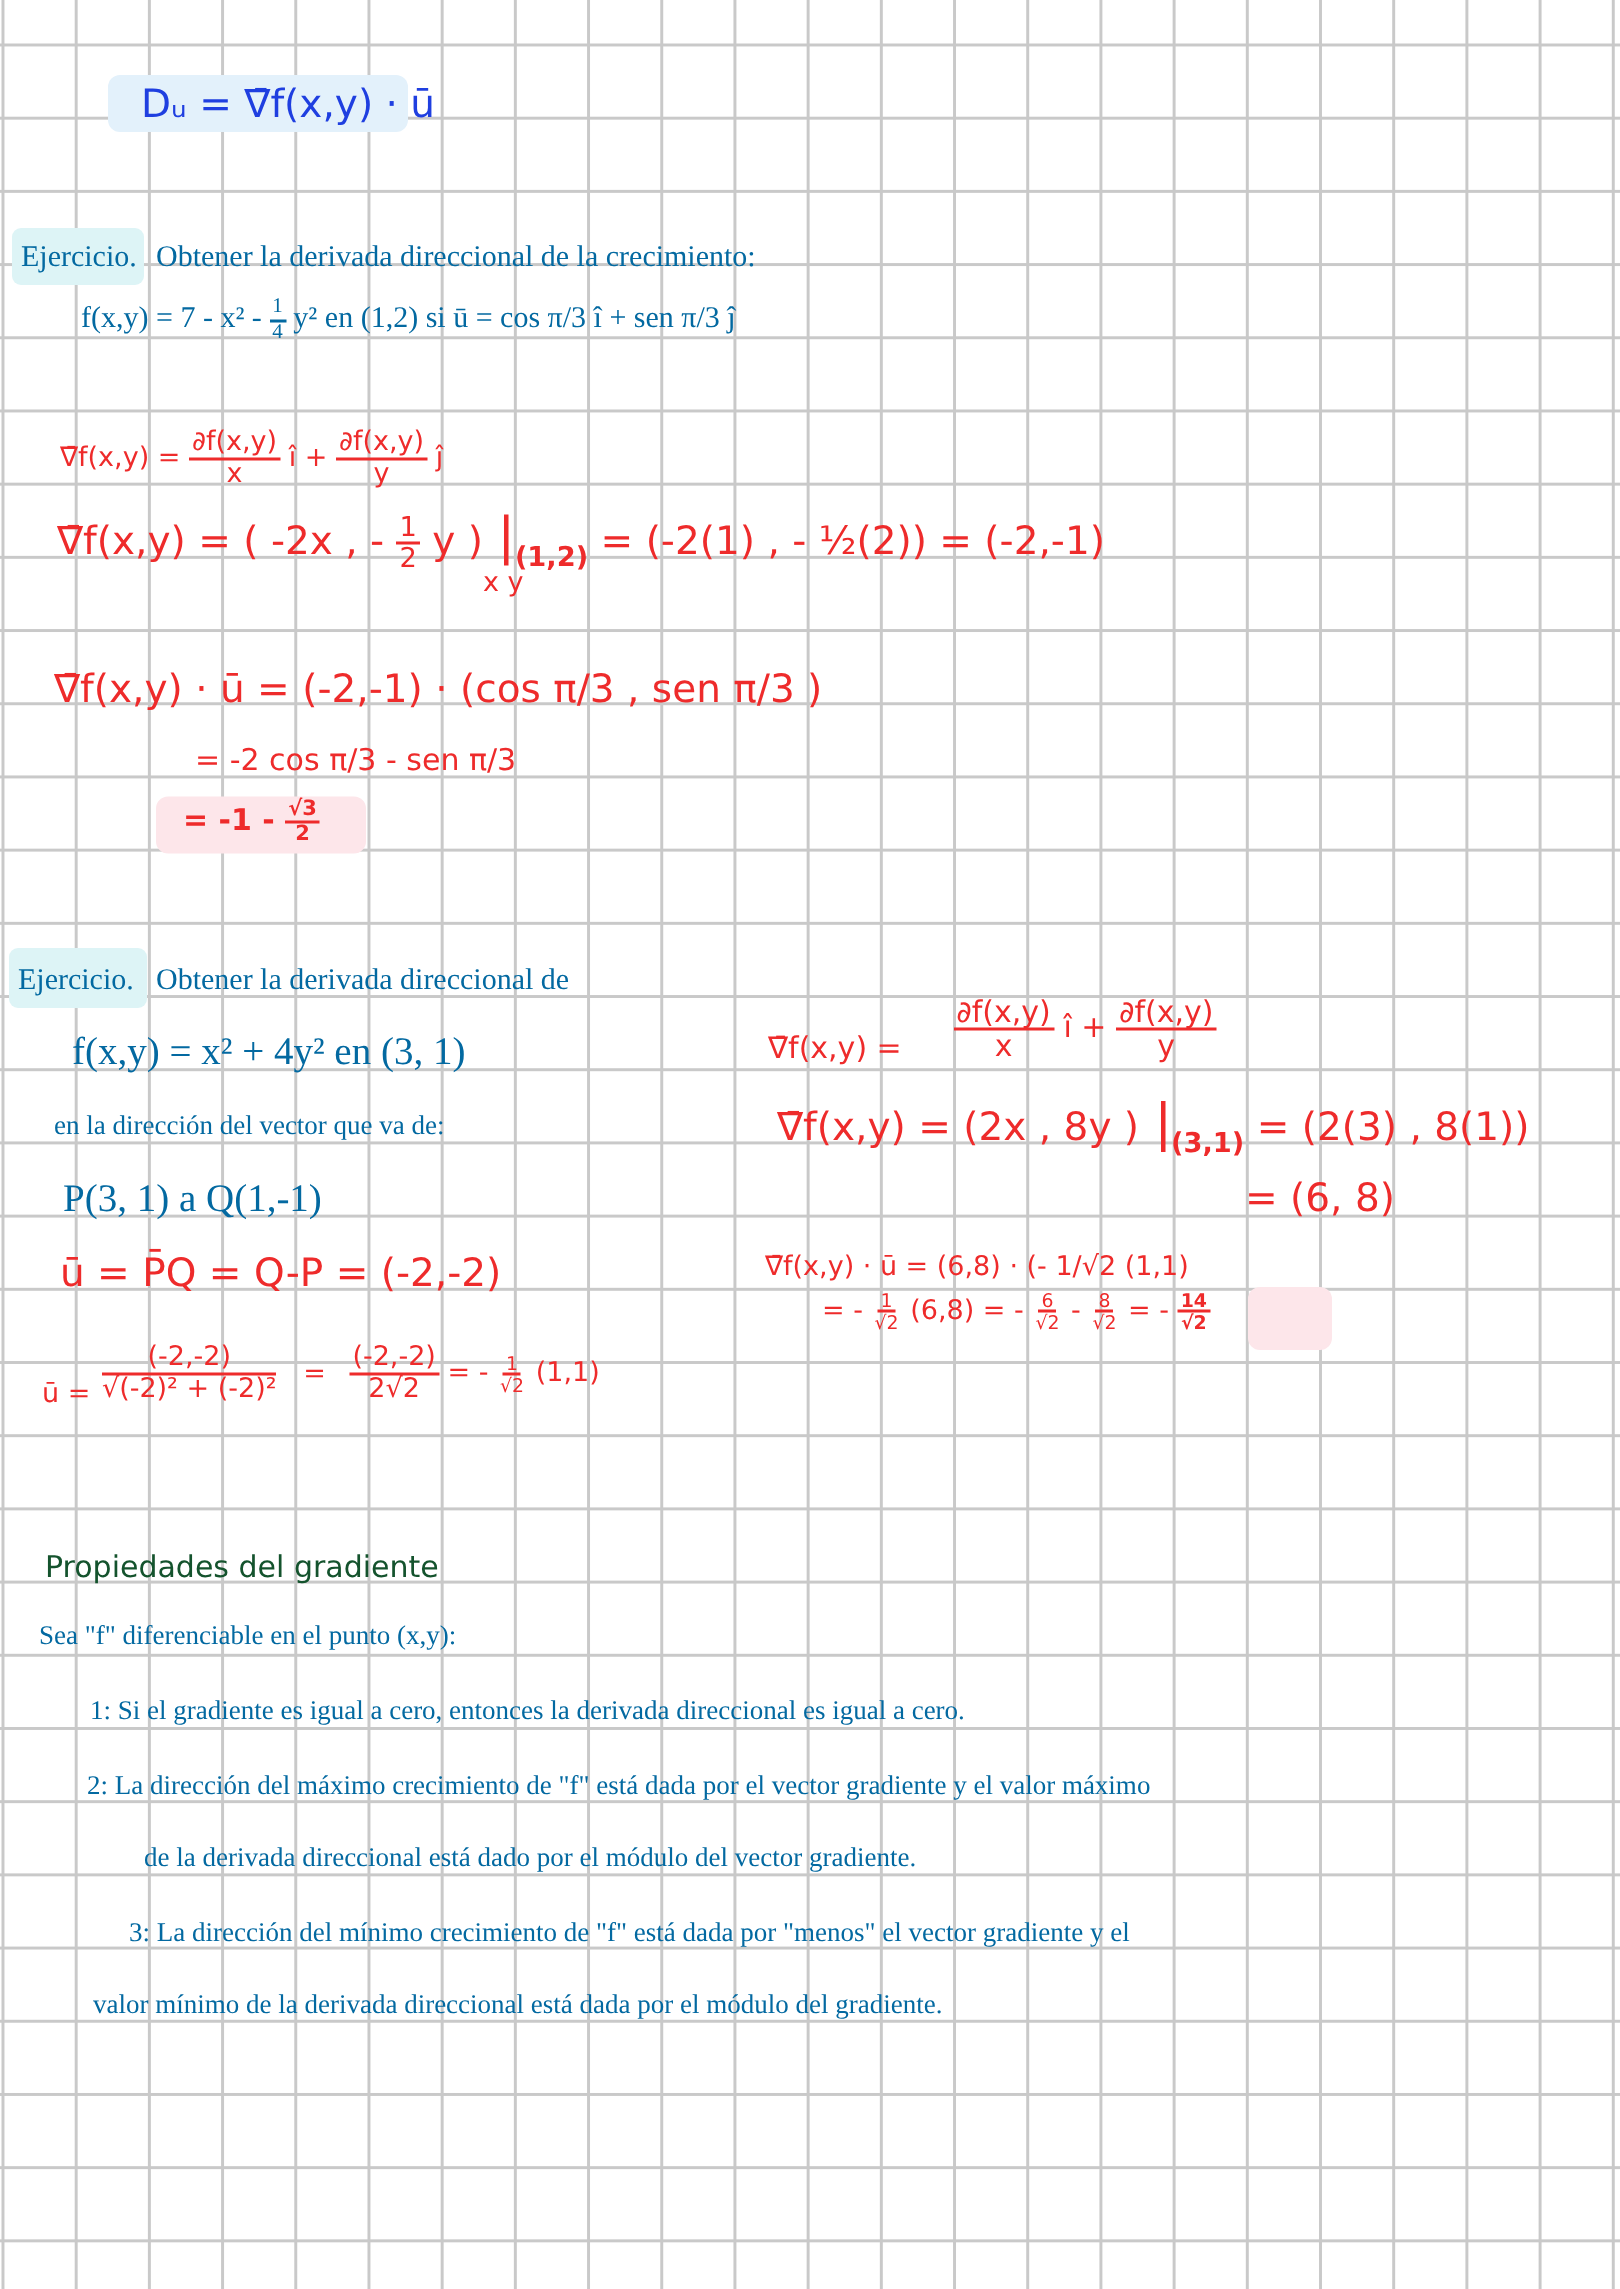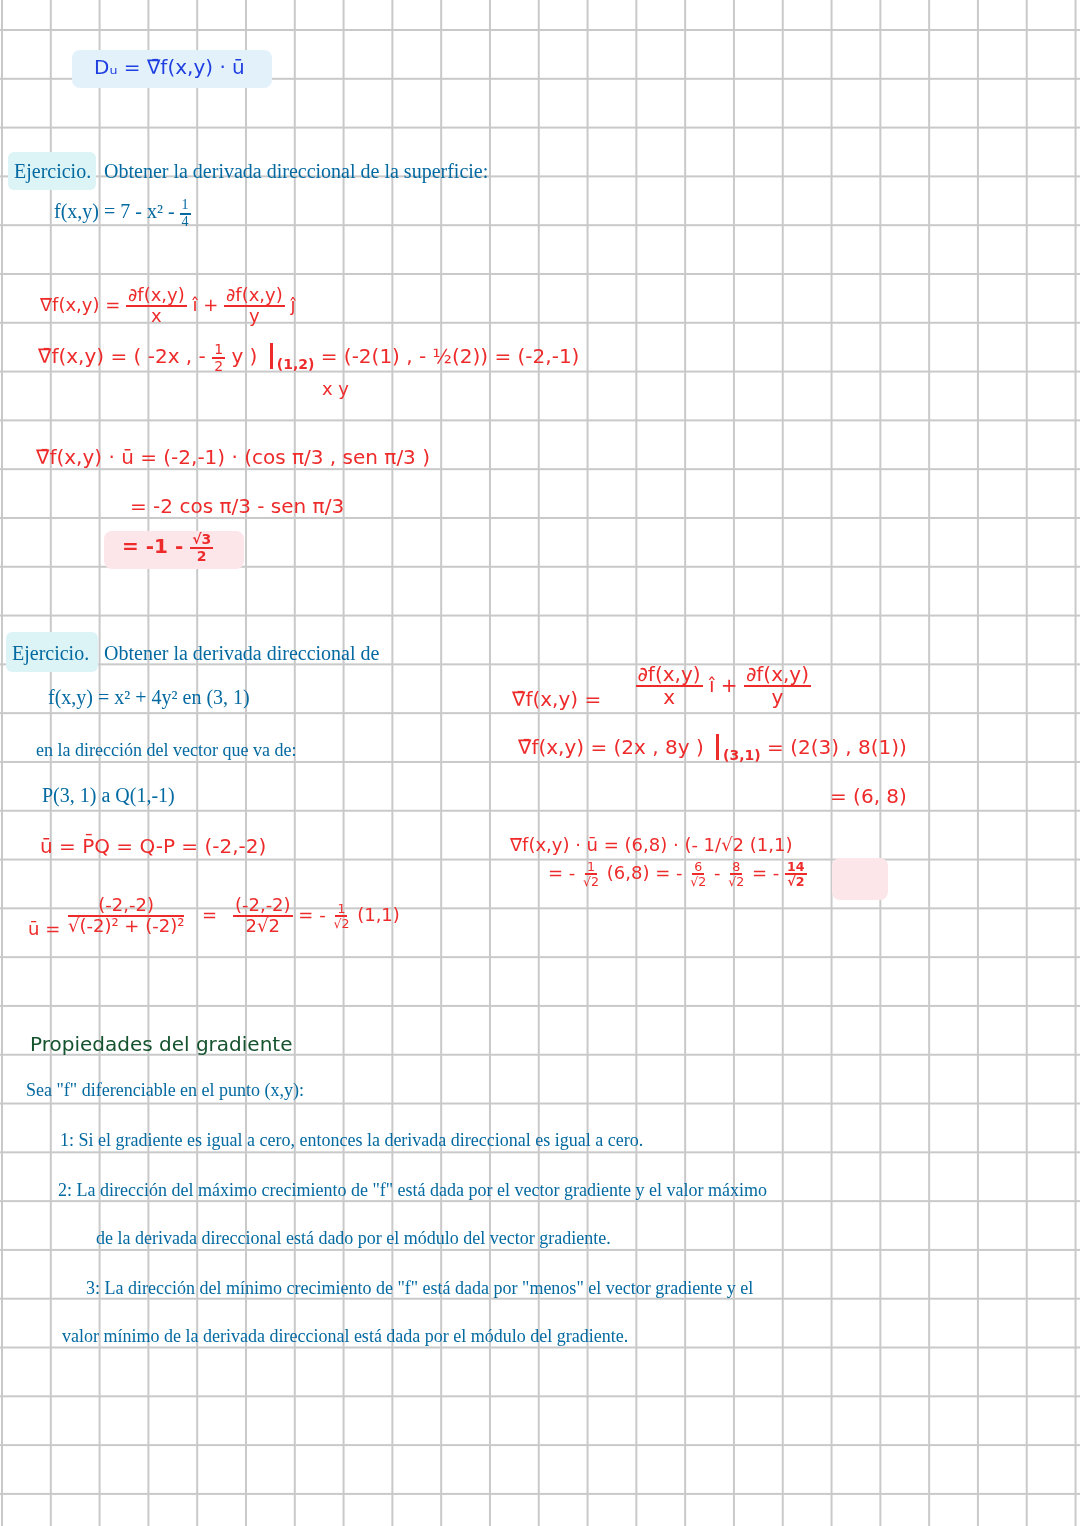--- a/index.html
+++ b/index.html
@@ -22,38 +22,39 @@
   .hl-cyan { background: #ddf4f6; border-radius: 6px; }
   .hl-pink { background: #fde6ea; border-radius: 8px; }
   .frac { display: inline-flex; flex-direction: column; align-items: center; vertical-align: middle; line-height: 1.05; }
   .frac .num { border-bottom: 2px solid currentColor; padding: 0 2px; }
   .frac .den { padding: 0 2px; }
   .frac.small { font-size: 0.7em; }
   .sub { font-size: 0.7em; vertical-align: -0.45em; font-weight: bold; }
   .bar { display: inline-block; border-left: 3px solid #ee2b2b; height: 1.3em; vertical-align: -0.3em; margin: 0 4px 0 6px; }
   .t18 { font-size: 18px; }
   .t20 { font-size: 20px; }
-  .t22 { font-size: 20px; }
+  .t22 { font-size: 26px; }
 </style>
 </head>
 <body>
 
 <div class="abs hl-blue" style="left:72px; top:50px; width:200px; height:38px;"></div>
 <div class="abs blue t22" style="left:94px; top:55px;">Dᵤ = ∇̄f(x,y) · ū</div>
 
 <div class="abs hl-cyan" style="left:8px; top:152px; width:88px; height:38px;"></div>
 <div class="abs blk t20" style="left:14px; top:160px;">Ejercicio.</div>
-<div class="abs blk t20" style="left:104px; top:160px;">Obtener la derivada direccional de la superficie:</div>
+<div class="abs blk t20" style="left:104px; top:160px;">Obtener la derivada direccional de la crecimiento:</div>
 
 <div class="abs blk t20" style="left:54px; top:198px;">
   <span>f(x,y) = 7 - x² -</span>
   <span class="frac small">
     <span class="num">1</span>
     <span class="den">4</span>
   </span>
+  <span>y²  en (1,2)   si   ū = cos π/3 î + sen π/3 ĵ</span>
 </div>
 
 <div class="abs red t18" style="left:40px; top:286px;">
   <span>∇̄f(x,y) =</span>
   <span class="frac">
     <span class="num">∂f(x,y)</span>
     <span class="den">x</span>
   </span>
   <span>î +</span>
   <span class="frac">

